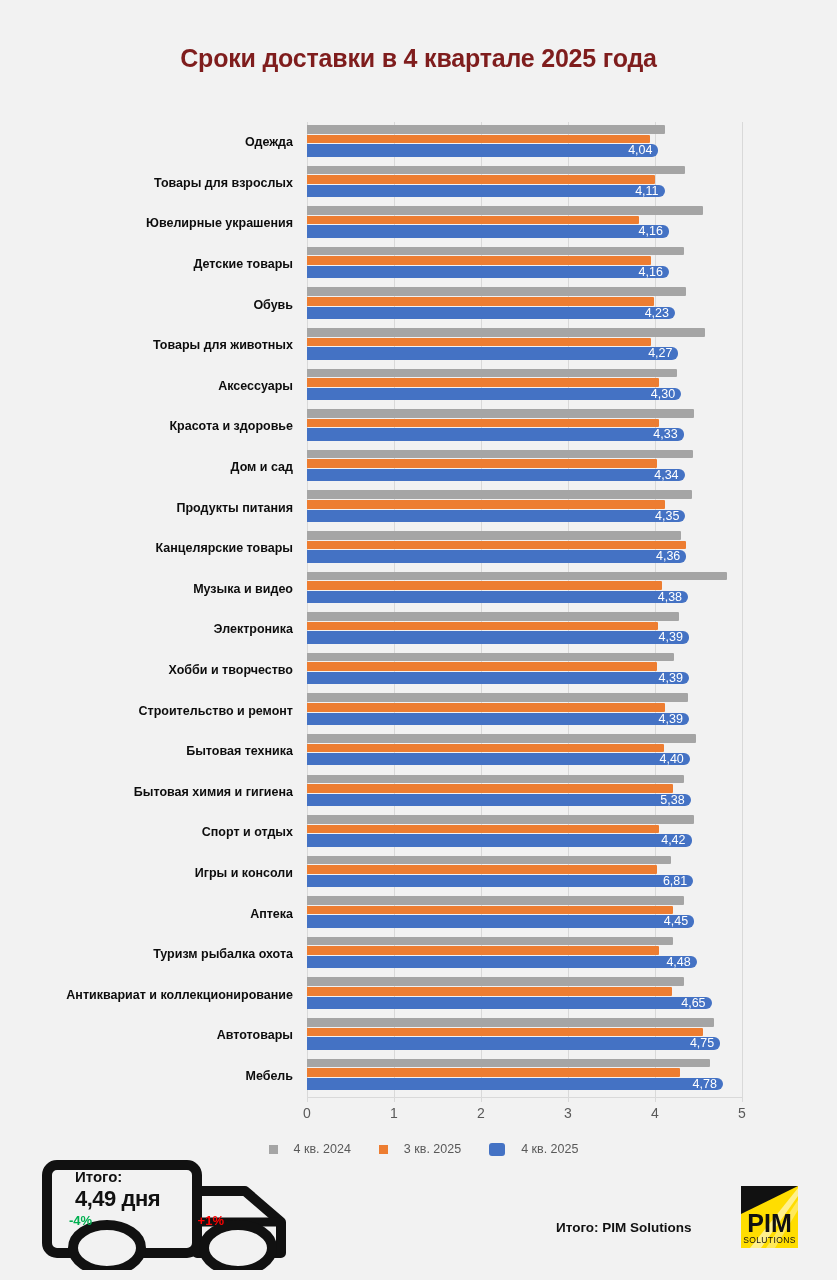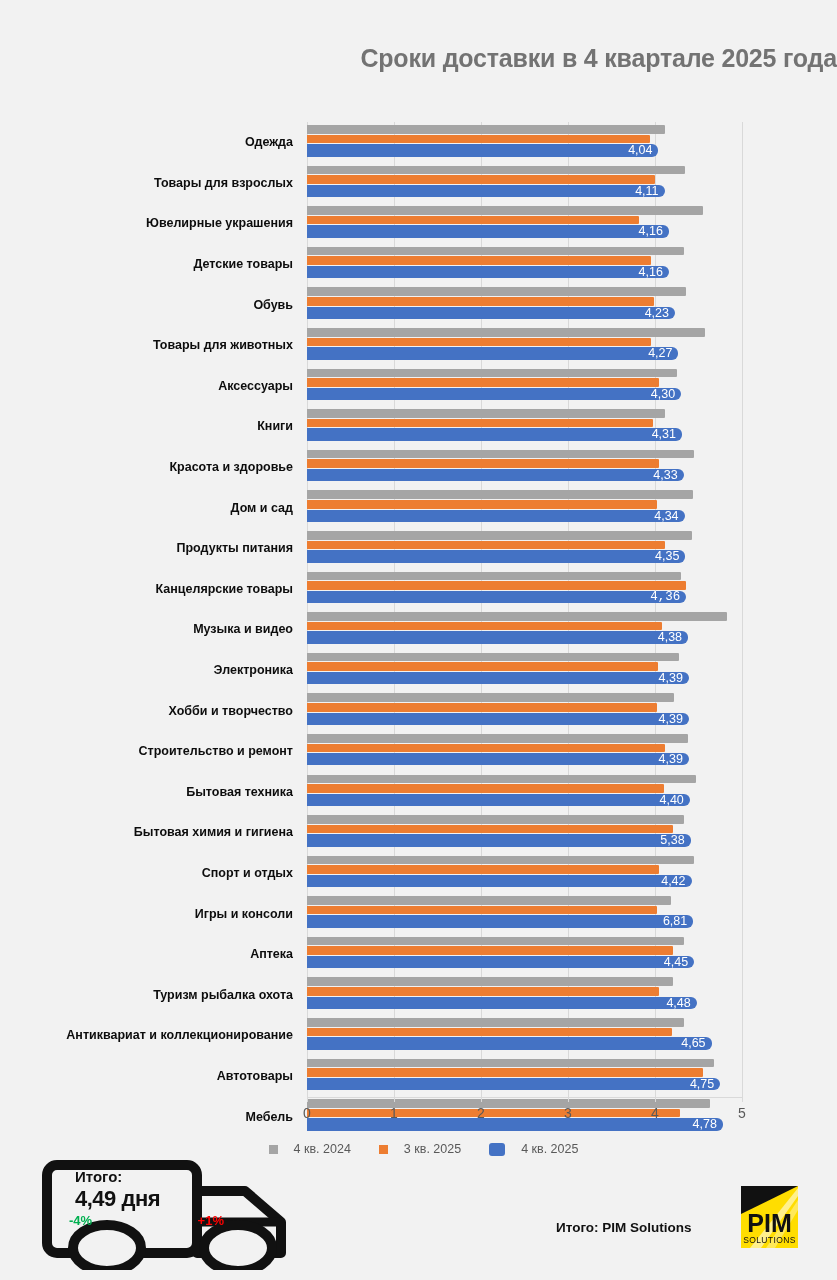--- a/index.html
+++ b/index.html
@@ -14,24 +14,24 @@
     overflow: hidden;
     position: relative;
   }
 
   
   #chart-title {
     position: absolute;
     top: 44px;
     left: 0;
     width: 837px;
-    text-align: right;
+    text-align: center;
     font-size: 25px;
     font-weight: bold;
-    color: #737373;
+    color: #7f1d1d;
     letter-spacing: -0.2px;
   }
 
   
   #chart-area {
     position: absolute;
     left: 0;
     top: 108px;
     width: 837px;
     height: 1010px;
@@ -275,27 +275,20 @@
           <div class="bar-value" style="left: 371.49px;">4,27</div>
         </div>
         <div class="row">
           <div class="cat-label">Аксессуары</div>
           <div class="bar b2024" style="width: 369.75px; background: rgb(165, 165, 165);"></div>
           <div class="bar b3q25" style="width: 352.35px; background: rgb(237, 125, 49);"></div>
           <div class="bar b4q25" style="width: 374.1px; background: rgb(68, 114, 196);"></div>
           <div class="bar-value" style="left: 374.1px;">4,30</div>
         </div>
         <div class="row">
-          <div class="cat-label">Книги</div>
-          <div class="bar b2024" style="width: 357.57px; background: rgb(165, 165, 165);"></div>
-          <div class="bar b3q25" style="width: 346.26px; background: rgb(237, 125, 49);"></div>
-          <div class="bar b4q25" style="width: 374.97px; background: rgb(68, 114, 196);"></div>
-          <div class="bar-value" style="left: 374.97px;">4,31</div>
-        </div>
-        <div class="row">
           <div class="cat-label">Красота и здоровье</div>
           <div class="bar b2024" style="width: 387.15px; background: rgb(165, 165, 165);"></div>
           <div class="bar b3q25" style="width: 352.35px; background: rgb(237, 125, 49);"></div>
           <div class="bar b4q25" style="width: 376.71px; background: rgb(68, 114, 196);"></div>
           <div class="bar-value" style="left: 376.71px;">4,33</div>
         </div>
         <div class="row">
           <div class="cat-label">Дом и сад</div>
           <div class="bar b2024" style="width: 386.28px; background: rgb(165, 165, 165);"></div>
           <div class="bar b3q25" style="width: 349.74px; background: rgb(237, 125, 49);"></div>
@@ -307,21 +300,21 @@
           <div class="bar b2024" style="width: 385.41px; background: rgb(165, 165, 165);"></div>
           <div class="bar b3q25" style="width: 358.44px; background: rgb(237, 125, 49);"></div>
           <div class="bar b4q25" style="width: 378.45px; background: rgb(68, 114, 196);"></div>
           <div class="bar-value" style="left: 378.45px;">4,35</div>
         </div>
         <div class="row">
           <div class="cat-label">Канцелярские товары</div>
           <div class="bar b2024" style="width: 374.1px; background: rgb(165, 165, 165);"></div>
           <div class="bar b3q25" style="width: 379.32px; background: rgb(237, 125, 49);"></div>
           <div class="bar b4q25" style="width: 379.32px; background: rgb(68, 114, 196);"></div>
-          <div class="bar-value" style="left: 379.32px; font-family: Liberation Mono, monospace;">4,36</div>
+          <div class="bar-value" style="left: 379.32px;">4,36</div>
         </div>
         <div class="row">
           <div class="cat-label">Музыка и видео</div>
           <div class="bar b2024" style="width: 420.21px; background: rgb(165, 165, 165);"></div>
           <div class="bar b3q25" style="width: 354.96px; background: rgb(237, 125, 49);"></div>
           <div class="bar b4q25" style="width: 381.06px; background: rgb(68, 114, 196);"></div>
           <div class="bar-value" style="left: 381.06px;">4,38</div>
         </div>
         <div class="row">
           <div class="cat-label">Электроника</div>

